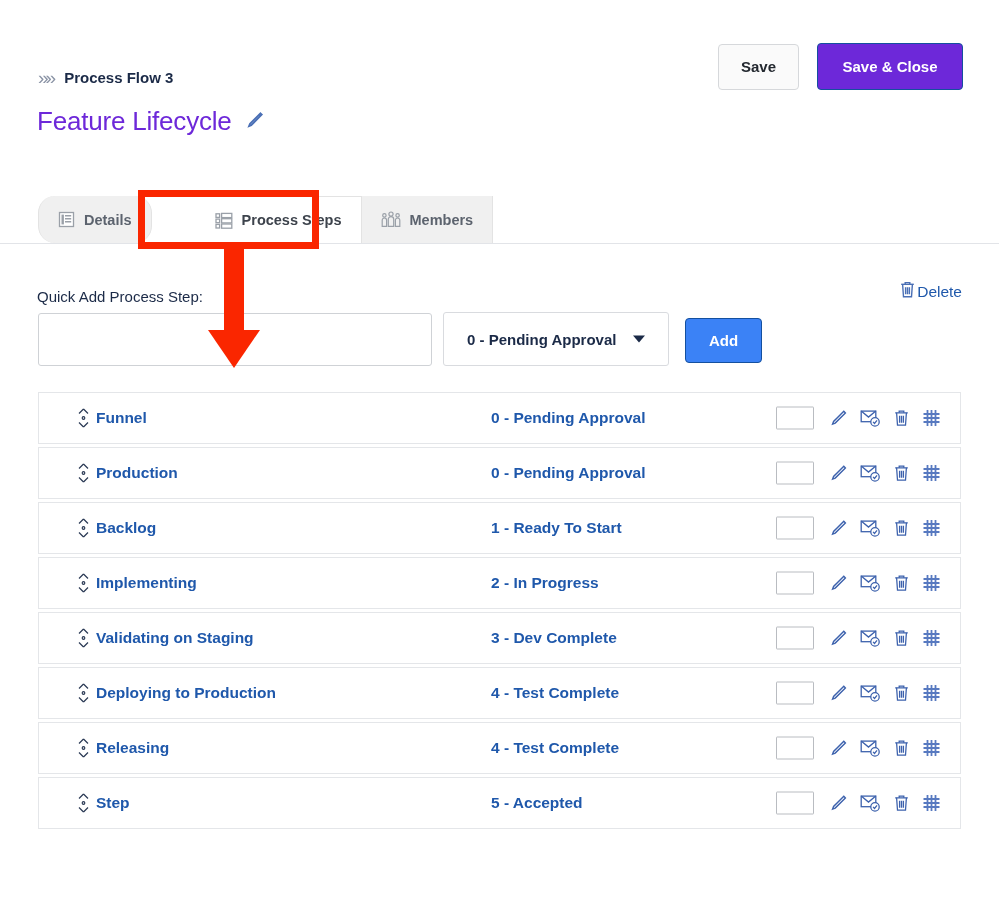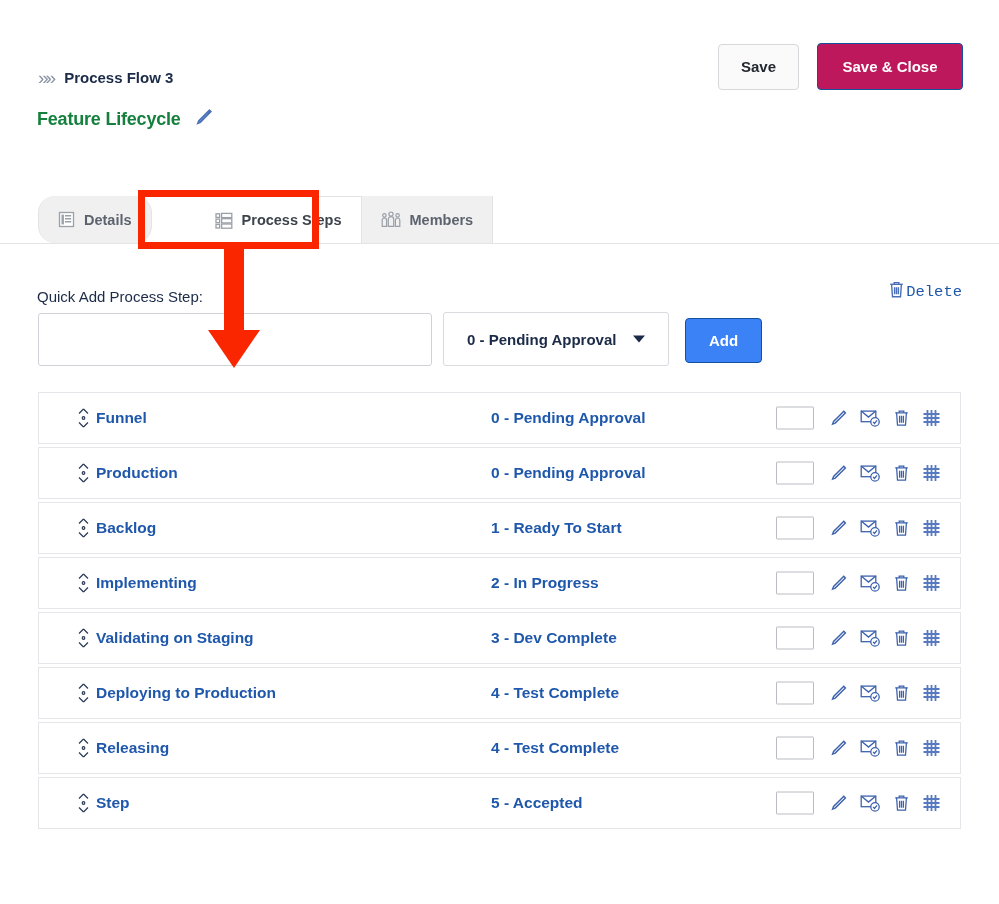--- a/index.html
+++ b/index.html
@@ -20,41 +20,41 @@
     display: flex; align-items: center; gap: 11px;
   }
   .bc-chevrons { color: #8a93a5; font-size: 19px; line-height: 1; letter-spacing: -3px; font-weight: 400;}
   .bc-label { color: #1b2a47; font-size: 15px; font-weight: bold; }
 
   .title-row {
     position: absolute; left: 37px; top: 106px;
     display: flex; align-items: center; gap: 11px;
   }
   .page-title {
-    color: #15803d; font-size: 18px; font-weight: bold; letter-spacing: -0.2px;
+    color: #6d28d9; font-size: 26px; font-weight: normal; letter-spacing: -0.2px;
   }
   .title-edit-icon { display: block; }
 
   .header-actions {
     position: absolute; right: 36px; top: 43px;
     display: flex; align-items: center; gap: 18px;
   }
   .btn {
     font-family: "Liberation Sans", sans-serif;
     font-size: 15px; font-weight: bold;
     border-radius: 4px; cursor: pointer;
     display: inline-flex; align-items: center; justify-content: center;
   }
   .btn-secondary {
     background: #fafafa; color: #23282f;
     border: 1px solid #d6d8db;
     width: 81px; height: 46px;
   }
   .btn-primary {
-    background: #be185d; color: #ffffff; border: 1px solid #14509f;
+    background: #6d28d9; color: #ffffff; border: 1px solid #14509f;
     width: 146px; height: 47px;
   }
 
   
   .tabbar {
     position: absolute; left: 0; top: 196px; width: 999px; height: 48px;
     border-bottom: 1px solid #e2e4e8;
   }
   .tabs { position: absolute; left: 38px; top: 0; display: flex; height: 47px; }
   .tab {
@@ -105,21 +105,21 @@
     position: absolute; left: 685px; top: 318px;
     width: 77px; height: 45px;
     background: #3b82f6; color: #fff; border: 1px solid #14509f;
     border-radius: 4px; font-size: 15px; font-weight: bold;
     display: flex; align-items: center; justify-content: center; cursor: pointer;
     font-family: "Liberation Sans", sans-serif;
   }
 
   .delete-action {
     position: absolute; right: 37px; top: 280px;
-    display: flex; align-items: center; gap: 1px; cursor: pointer; font-family: Liberation Mono, monospace;
+    display: flex; align-items: center; gap: 1px; cursor: pointer;
   }
   .delete-label { color: #1f58ab; font-size: 15.5px; }
 
   
   .rows { position: absolute; left: 38px; top: 392px; width: 923px; }
   .row {
     position: relative;
     height: 52px; background: #ffffff;
     border: 1px solid #e4e6e9;
     display: flex; align-items: center;

